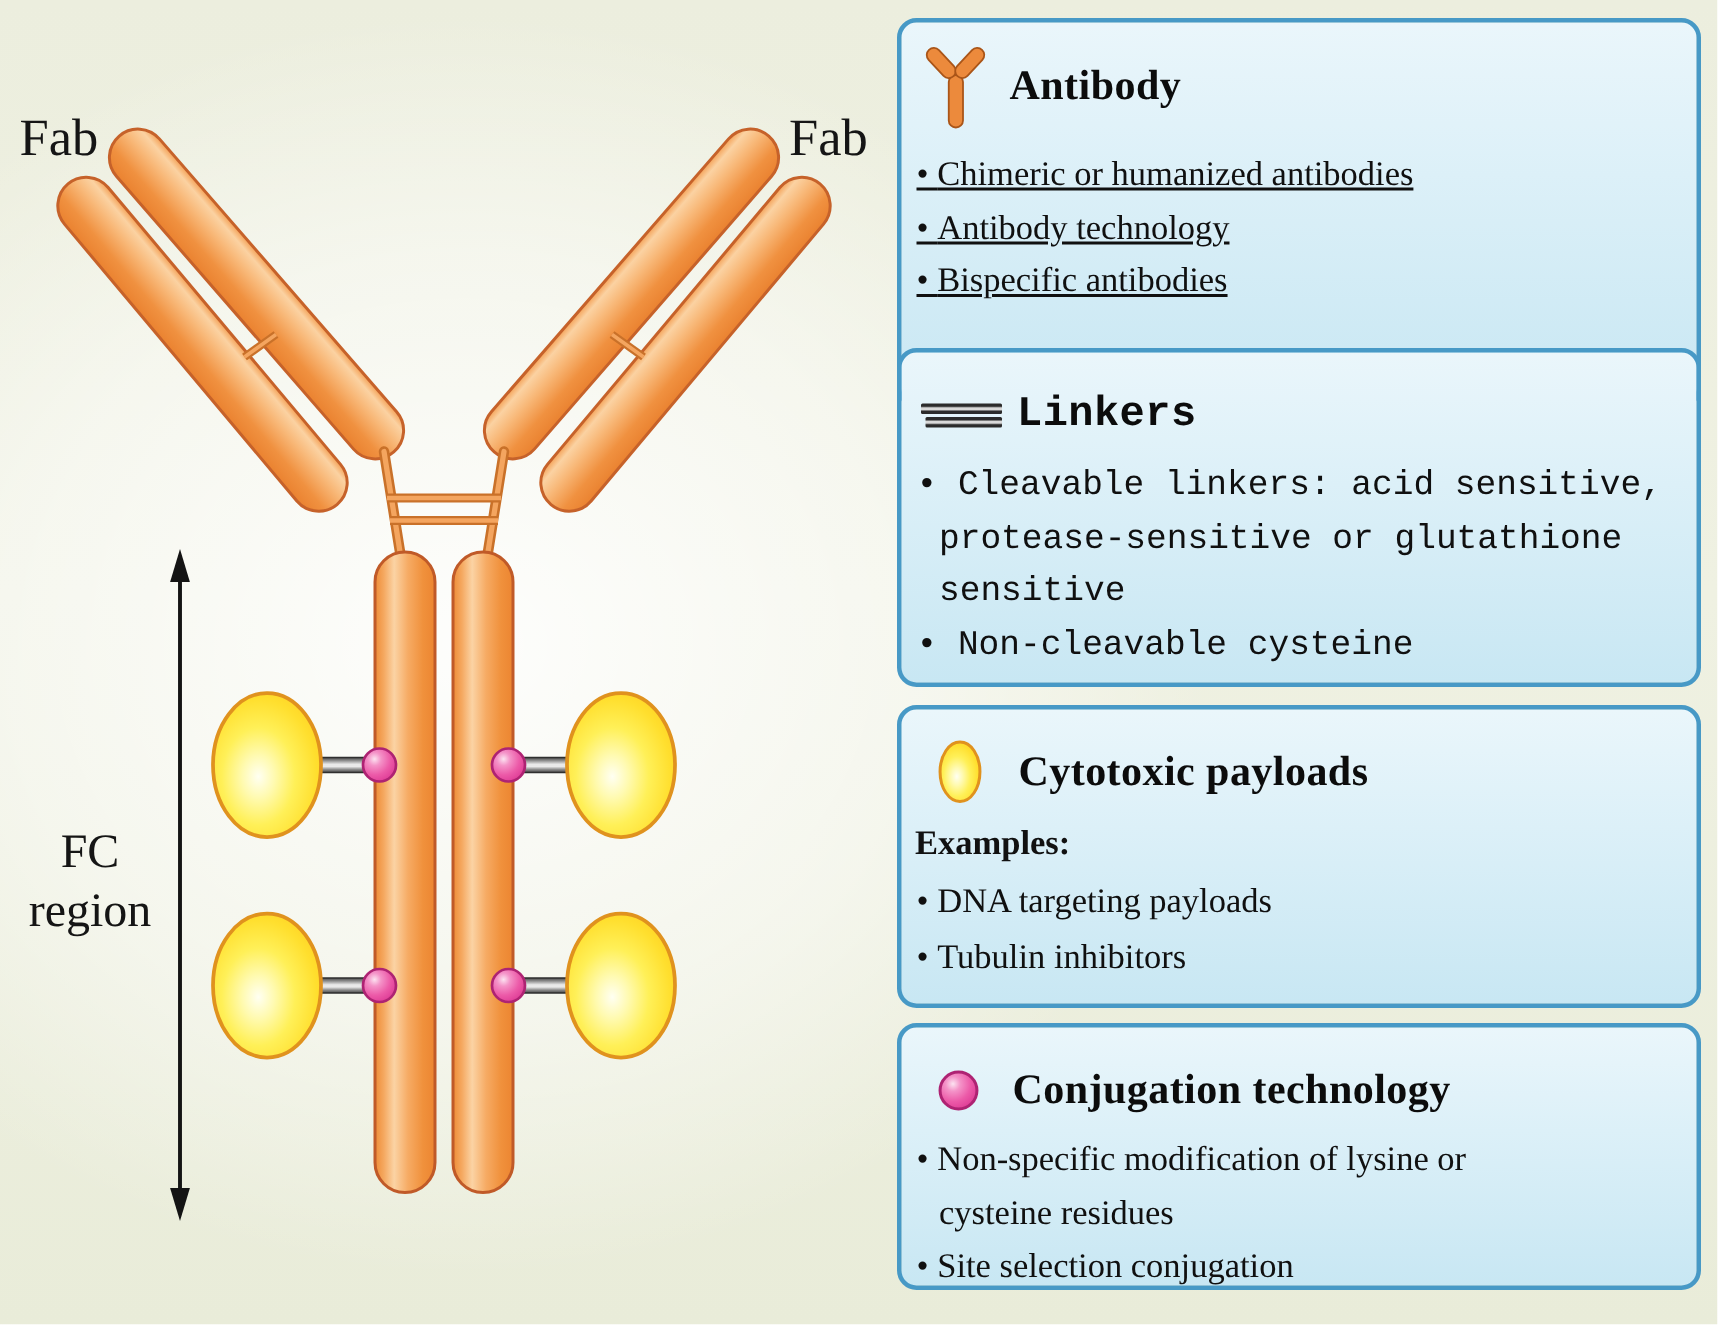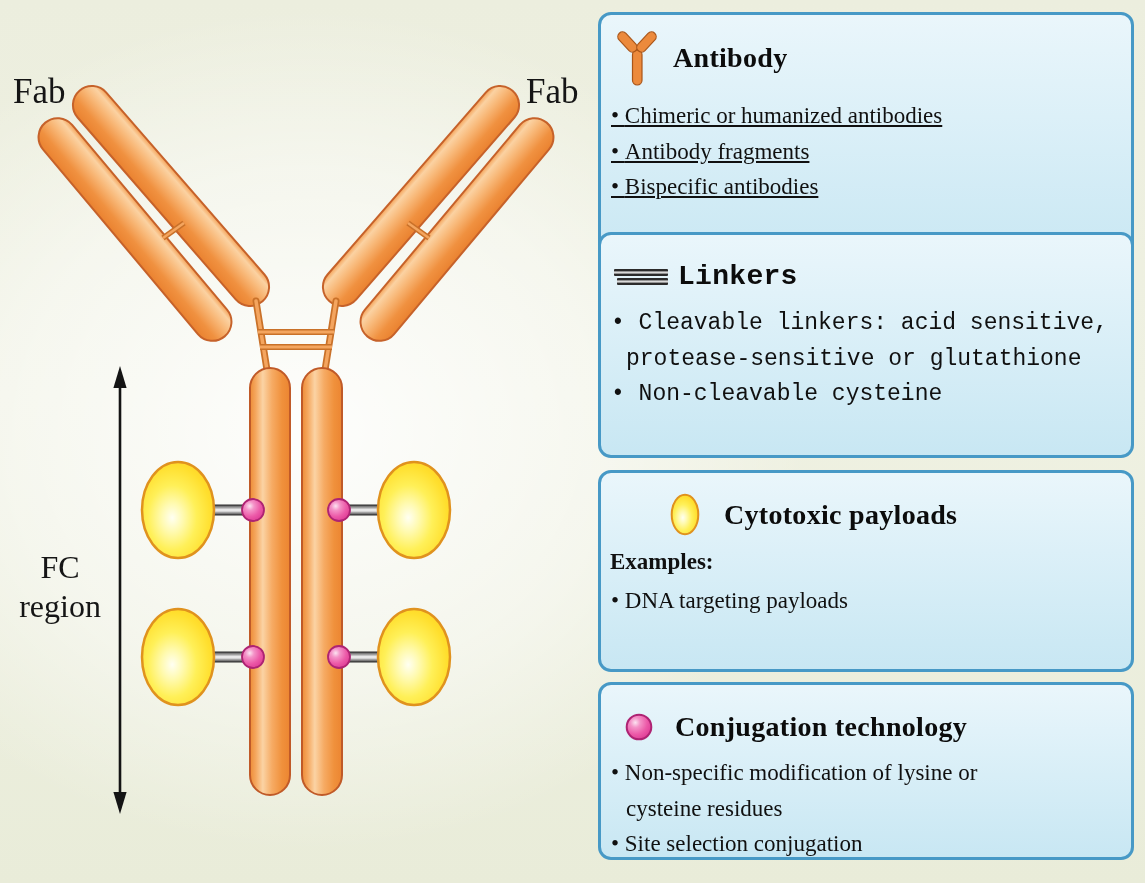--- a/index.html
+++ b/index.html
@@ -21,21 +21,21 @@
     border:3px solid #4799C6;border-radius:13px;
     background:linear-gradient(180deg,#EAF6FB 0%,#DCF0F8 40%,#C8E7F3 100%);
   }
   #card-antibody{top:12px;height:260px;}
   #card-linkers{top:232px;height:226px;font-family:Liberation Mono, monospace;}
   #card-payloads{top:470px;height:202px;}
   #card-conjugation{top:682px;height:178px;}
   .hd{display:flex;align-items:center;}
   #card-antibody .hd{padding:14px 0 0 14px;gap:14px;}
   #card-linkers .hd{padding:26px 0 0 13px;gap:10px;}
-  #card-payloads .hd{padding:20px 0 0 24px;gap:24px;margin-left:45px;}
+  #card-payloads .hd{padding:20px 0 0 24px;gap:24px;}
   #card-conjugation .hd{padding:26px 0 0 24px;gap:22px;}
   .title{font-size:28px;font-weight:700;letter-spacing:.3px;color:#0c0c0c;}
   ul.blist{list-style:none;margin:0;padding:0;font-size:23px;line-height:35.5px;color:#101010;}
   #card-antibody ul.blist{margin:11px 0 0 10px;text-decoration:underline;}
   #card-linkers ul.blist{margin:14px 0 0 10px;}
   #card-payloads ul.blist{margin:2px 0 0 10px;line-height:37px;}
   #card-conjugation ul.blist{margin:12px 0 0 10px;}
   .ln.first::before{content:"\2022\00a0";}
   .ln.cont{padding-left:15px;}
   .examples{margin:8px 0 0 9px;font-size:23px;font-weight:700;line-height:36px;}
@@ -186,59 +186,63 @@
           <rect x="-12" y="-4.7" width="24" height="9.4" rx="4.7" fill="#EC8A3C" stroke="#AA5518" stroke-width="1.2"></rect>
         </g>
       </svg>
       <span class="title">Antibody</span>
     </div>
     <ul class="blist">
       <li>
           <div class="ln first">Chimeric or humanized antibodies</div>
         </li>
       <li>
-          <div class="ln first">Antibody fragments</div>
+          <div class="ln first">Antibody technology</div>
         </li>
       <li>
           <div class="ln first">Bispecific antibodies</div>
         </li>
     </ul>
   </div>
 
   <div class="card" id="card-linkers">
     <div class="hd">
       <div class="bars">
         <div class="bar"></div>
           <div class="bar"></div>
       </div>
       <span class="title">Linkers</span>
     </div>
     <ul class="blist">
       <li>
         <div class="ln first">Cleavable linkers: acid sensitive,</div>
         <div class="ln cont">protease-sensitive or glutathione</div>
+        <div class="ln cont">sensitive</div>
       </li>
       <li>
         <div class="ln first">Non-cleavable cysteine</div>
       </li>
     </ul>
   </div>
 
   <div class="card" id="card-payloads">
     <div class="hd">
       <svg width="30" height="43" viewBox="0 0 30 43">
         <ellipse cx="15" cy="21.5" rx="13.3" ry="19.8" fill="url(#ovalGrad)" stroke="#E0921E" stroke-width="2"></ellipse>
       </svg>
       <span class="title">Cytotoxic payloads</span>
     </div>
     <div class="examples">Examples:</div>
     <ul class="blist">
       <li>
           <div class="ln first">DNA targeting payloads</div>
         </li>
+      <li>
+          <div class="ln first">Tubulin inhibitors</div>
+        </li>
     </ul>
   </div>
 
   <div class="card" id="card-conjugation">
     <div class="hd">
       <svg width="28" height="28" viewBox="0 0 28 28">
         <circle cx="14" cy="14" r="12.3" fill="url(#pinkGrad)" stroke="#AE2373" stroke-width="2"></circle>
       </svg>
       <span class="title">Conjugation technology</span>
     </div>

